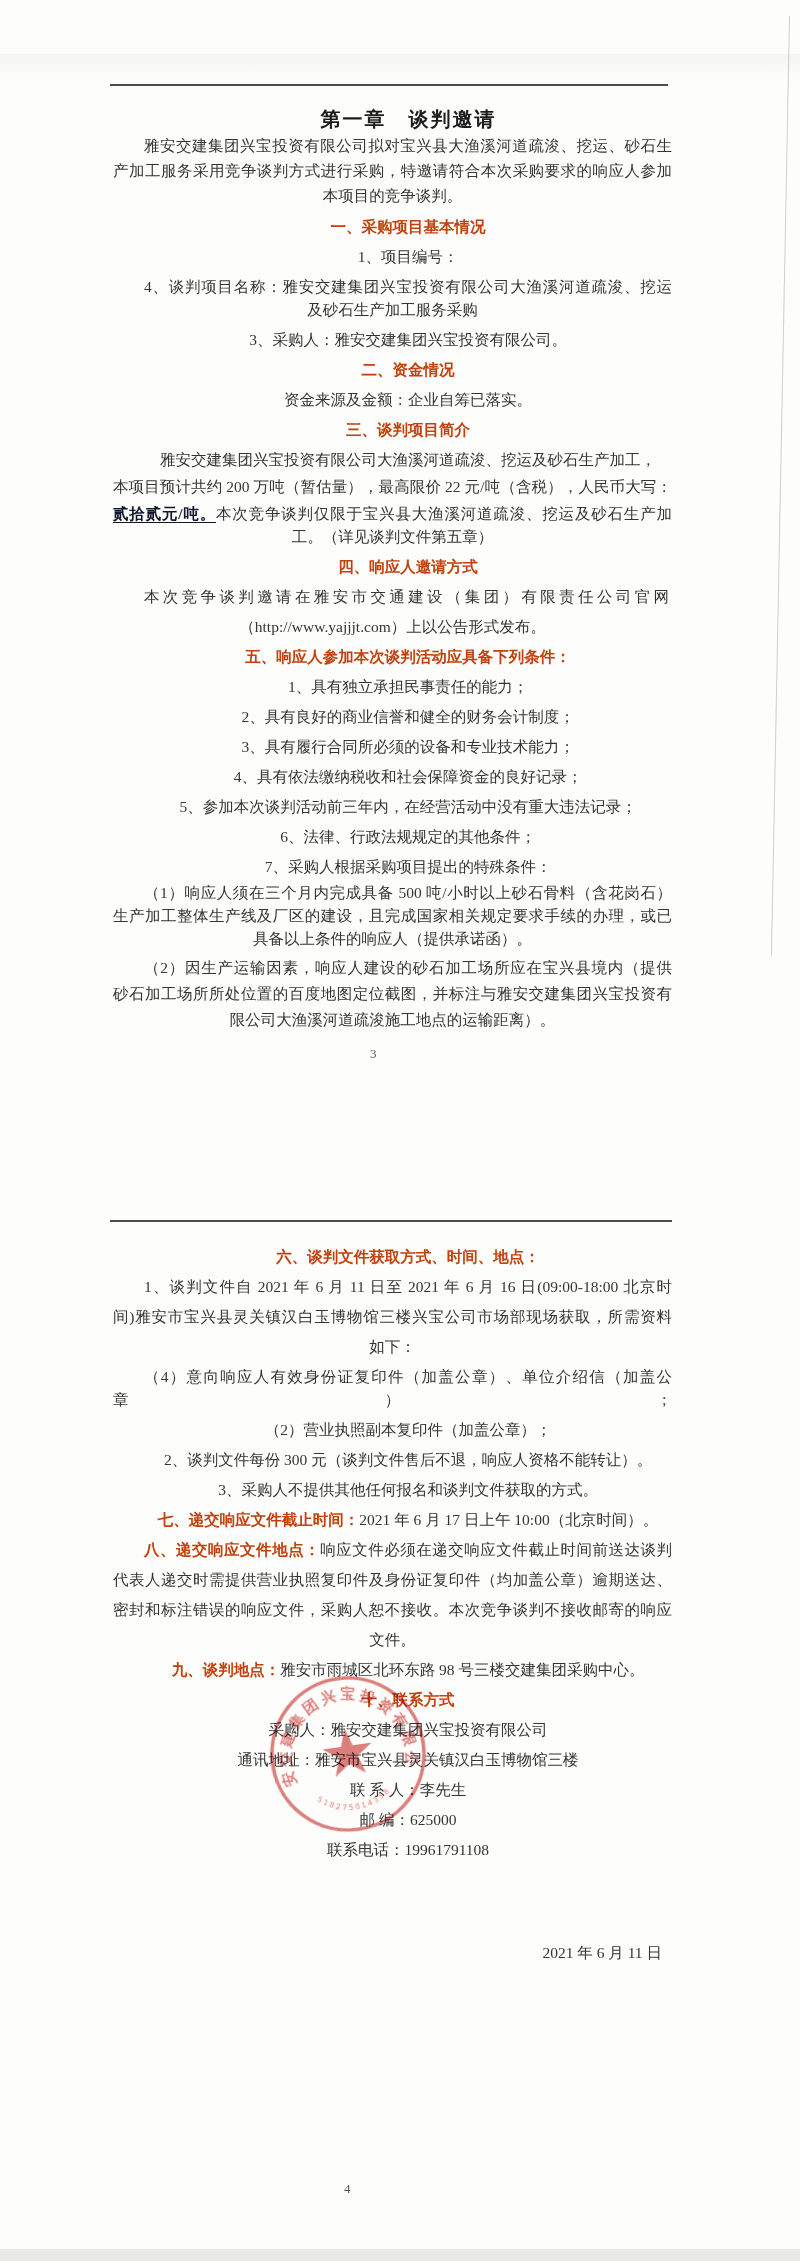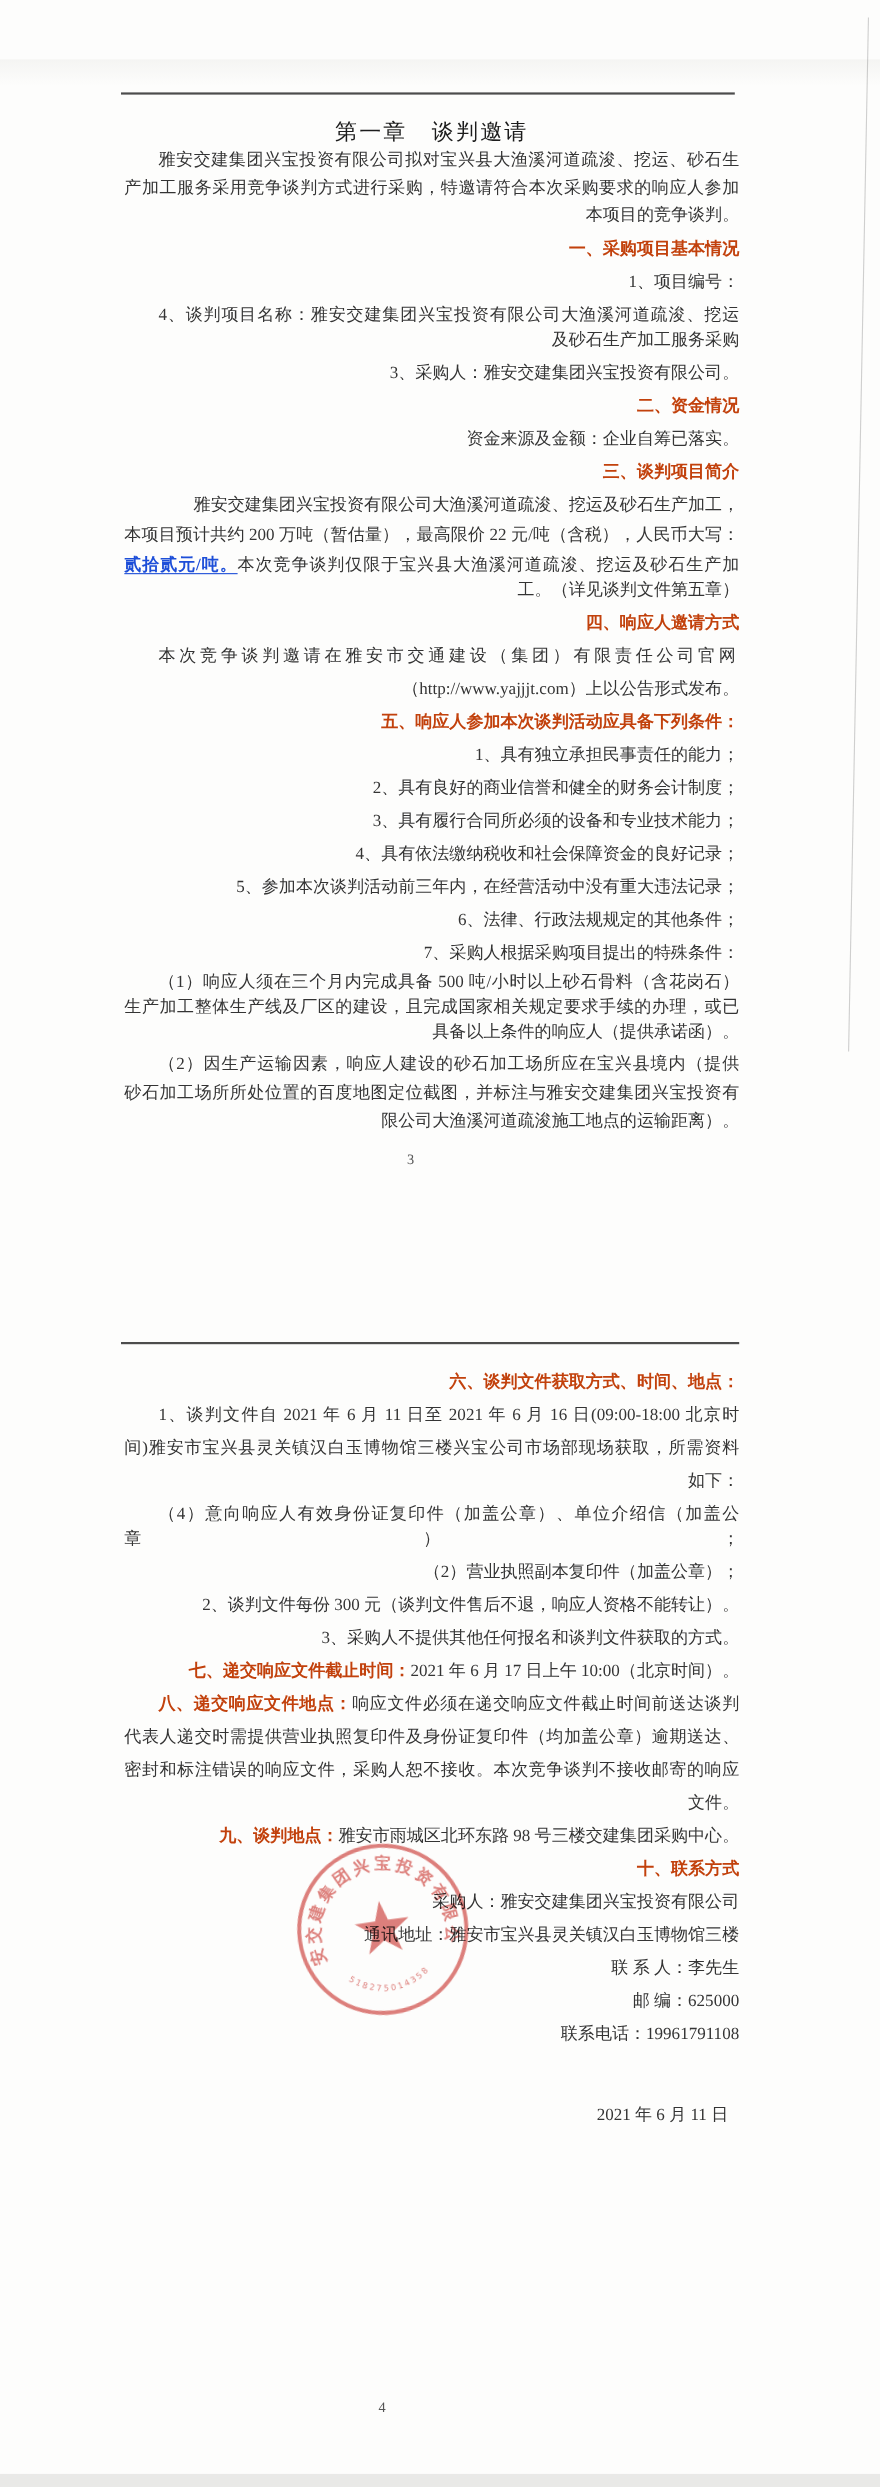--- a/index.html
+++ b/index.html
@@ -10,39 +10,39 @@
   .scan-band-top{position:absolute;left:0;top:54px;width:800px;height:24px;
     background:linear-gradient(180deg,rgba(205,205,200,0.18),rgba(250,250,248,0));}
   .scan-edge-right{position:absolute;left:789px;top:16px;width:1px;height:940px;
     background:rgba(120,120,120,0.35);transform-origin:top center;transform:rotate(1.1deg);}
   .scan-band-bottom{position:absolute;left:0;top:2249px;width:800px;height:12px;background:#e9e9e7;}
 
   .rule{position:absolute;height:2px;background:#4c4c4c;}
   .rule-p1{left:110px;top:84px;width:558px;}
   .rule-p2{left:110px;top:1220px;width:562px;}
 
-  .doc-title{position:absolute;left:113px;top:106px;width:559px;text-align:center;
-    font-size:20px;font-weight:normal;color:#1c1c1c;letter-spacing:2px;}
+  .doc-title{position:absolute;left:129px;top:106px;width:559px;text-align:center;
+    font-size:20px;font-weight:bold;color:#1c1c1c;letter-spacing:2px;}
 
   .flow{position:absolute;left:113px;width:559px;color:#343434;}
   .flow-p1{top:133px;}
   .flow-p2{top:1245px;}
 
-  .ln{font-size:15.5px;line-height:23px;text-align:right;}
+  .ln{font-size:15.5px;line-height:23px;text-align:center;}
   .intro .ln{line-height:25px;}
   .ind{text-indent:31px;}
   .fill{text-align:justify;text-align-last:justify;}
   .bold{font-weight:bold;color:#c2410c;}
   .gap{margin-top:7px;}
   .gap4{margin-top:4px;}
   .gap3{margin-top:3px;}
   .gap6{margin-top:6px;}
   .spread{letter-spacing:3px;}
-  .em-underline{font-weight:bold;text-decoration:underline;text-underline-offset:3px;color:#1d4ed8;}
-  .date-line{margin-top:50px;text-align:center;padding-right:10px;text-align-last:right;}
+  .em-underline{font-weight:bold;text-decoration:underline;text-underline-offset:3px;color:#0f172a;}
+  .date-line{margin-top:80px;text-align:center;padding-right:10px;text-align-last:right;}
 
   .page-no{position:absolute;font-size:13px;color:#555;}
   .page-no-3{left:370px;top:1046px;}
   .page-no-4{left:344px;top:2181px;}
 
   
   .seal{position:absolute;left:266px;top:1672px;width:164px;height:164px;
     transform:rotate(-8deg);mix-blend-mode:multiply;opacity:0.85;filter:blur(0.4px);}
 </style>
 </head>

